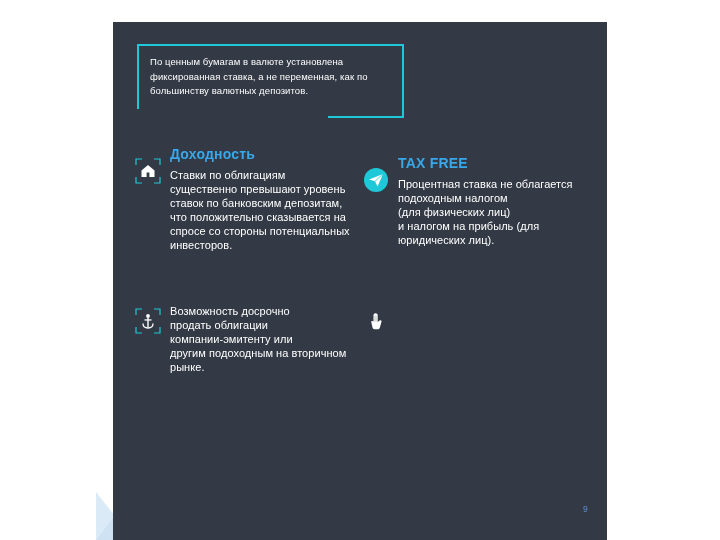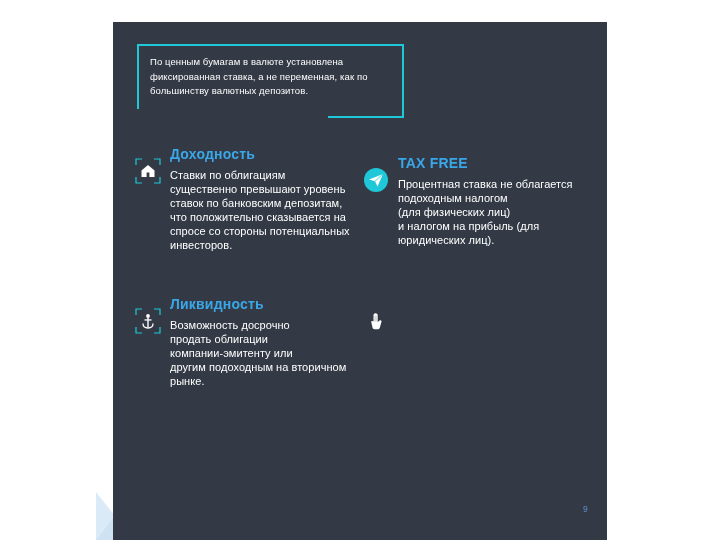--- a/index.html
+++ b/index.html
@@ -194,21 +194,20 @@
             <path d="M1 7 L1 1 L7 1" stroke="#1ec8d8" stroke-width="1.2" fill="none"></path>
             <path d="M19 1 L25 1 L25 7" stroke="#1ec8d8" stroke-width="1.2" fill="none"></path>
             <path d="M25 19 L25 25 L19 25" stroke="#1ec8d8" stroke-width="1.2" fill="none"></path>
             <path d="M7 25 L1 25 L1 19" stroke="#1ec8d8" stroke-width="1.2" fill="none"></path>
             <circle cx="13" cy="8" r="1.9" fill="#ffffff"></circle>
             <rect x="12.3" y="9.5" width="1.4" height="9.5" fill="#ffffff"></rect>
             <rect x="9.5" y="11.3" width="7" height="1.3" fill="#ffffff"></rect>
             <path d="M8 15.5 C8 19 10.4 20 13 20 C15.6 20 18 19 18 15.5" stroke="#ffffff" stroke-width="1.3" fill="none"></path>
           </svg>
         </div>
-        <p class="feat-title">Ликвидность</p>
         <p class="feat-body">Возможность досрочно
 продать облигации
 компании-эмитенту или
 другим подоходным на вторичном
 рынке.</p>
       </div>
 
       <div class="feature f4">
         <div class="feat-icon">
           <svg width="26" height="26" viewBox="0 0 26 26" fill="none" xmlns="http://www.w3.org/2000/svg">

